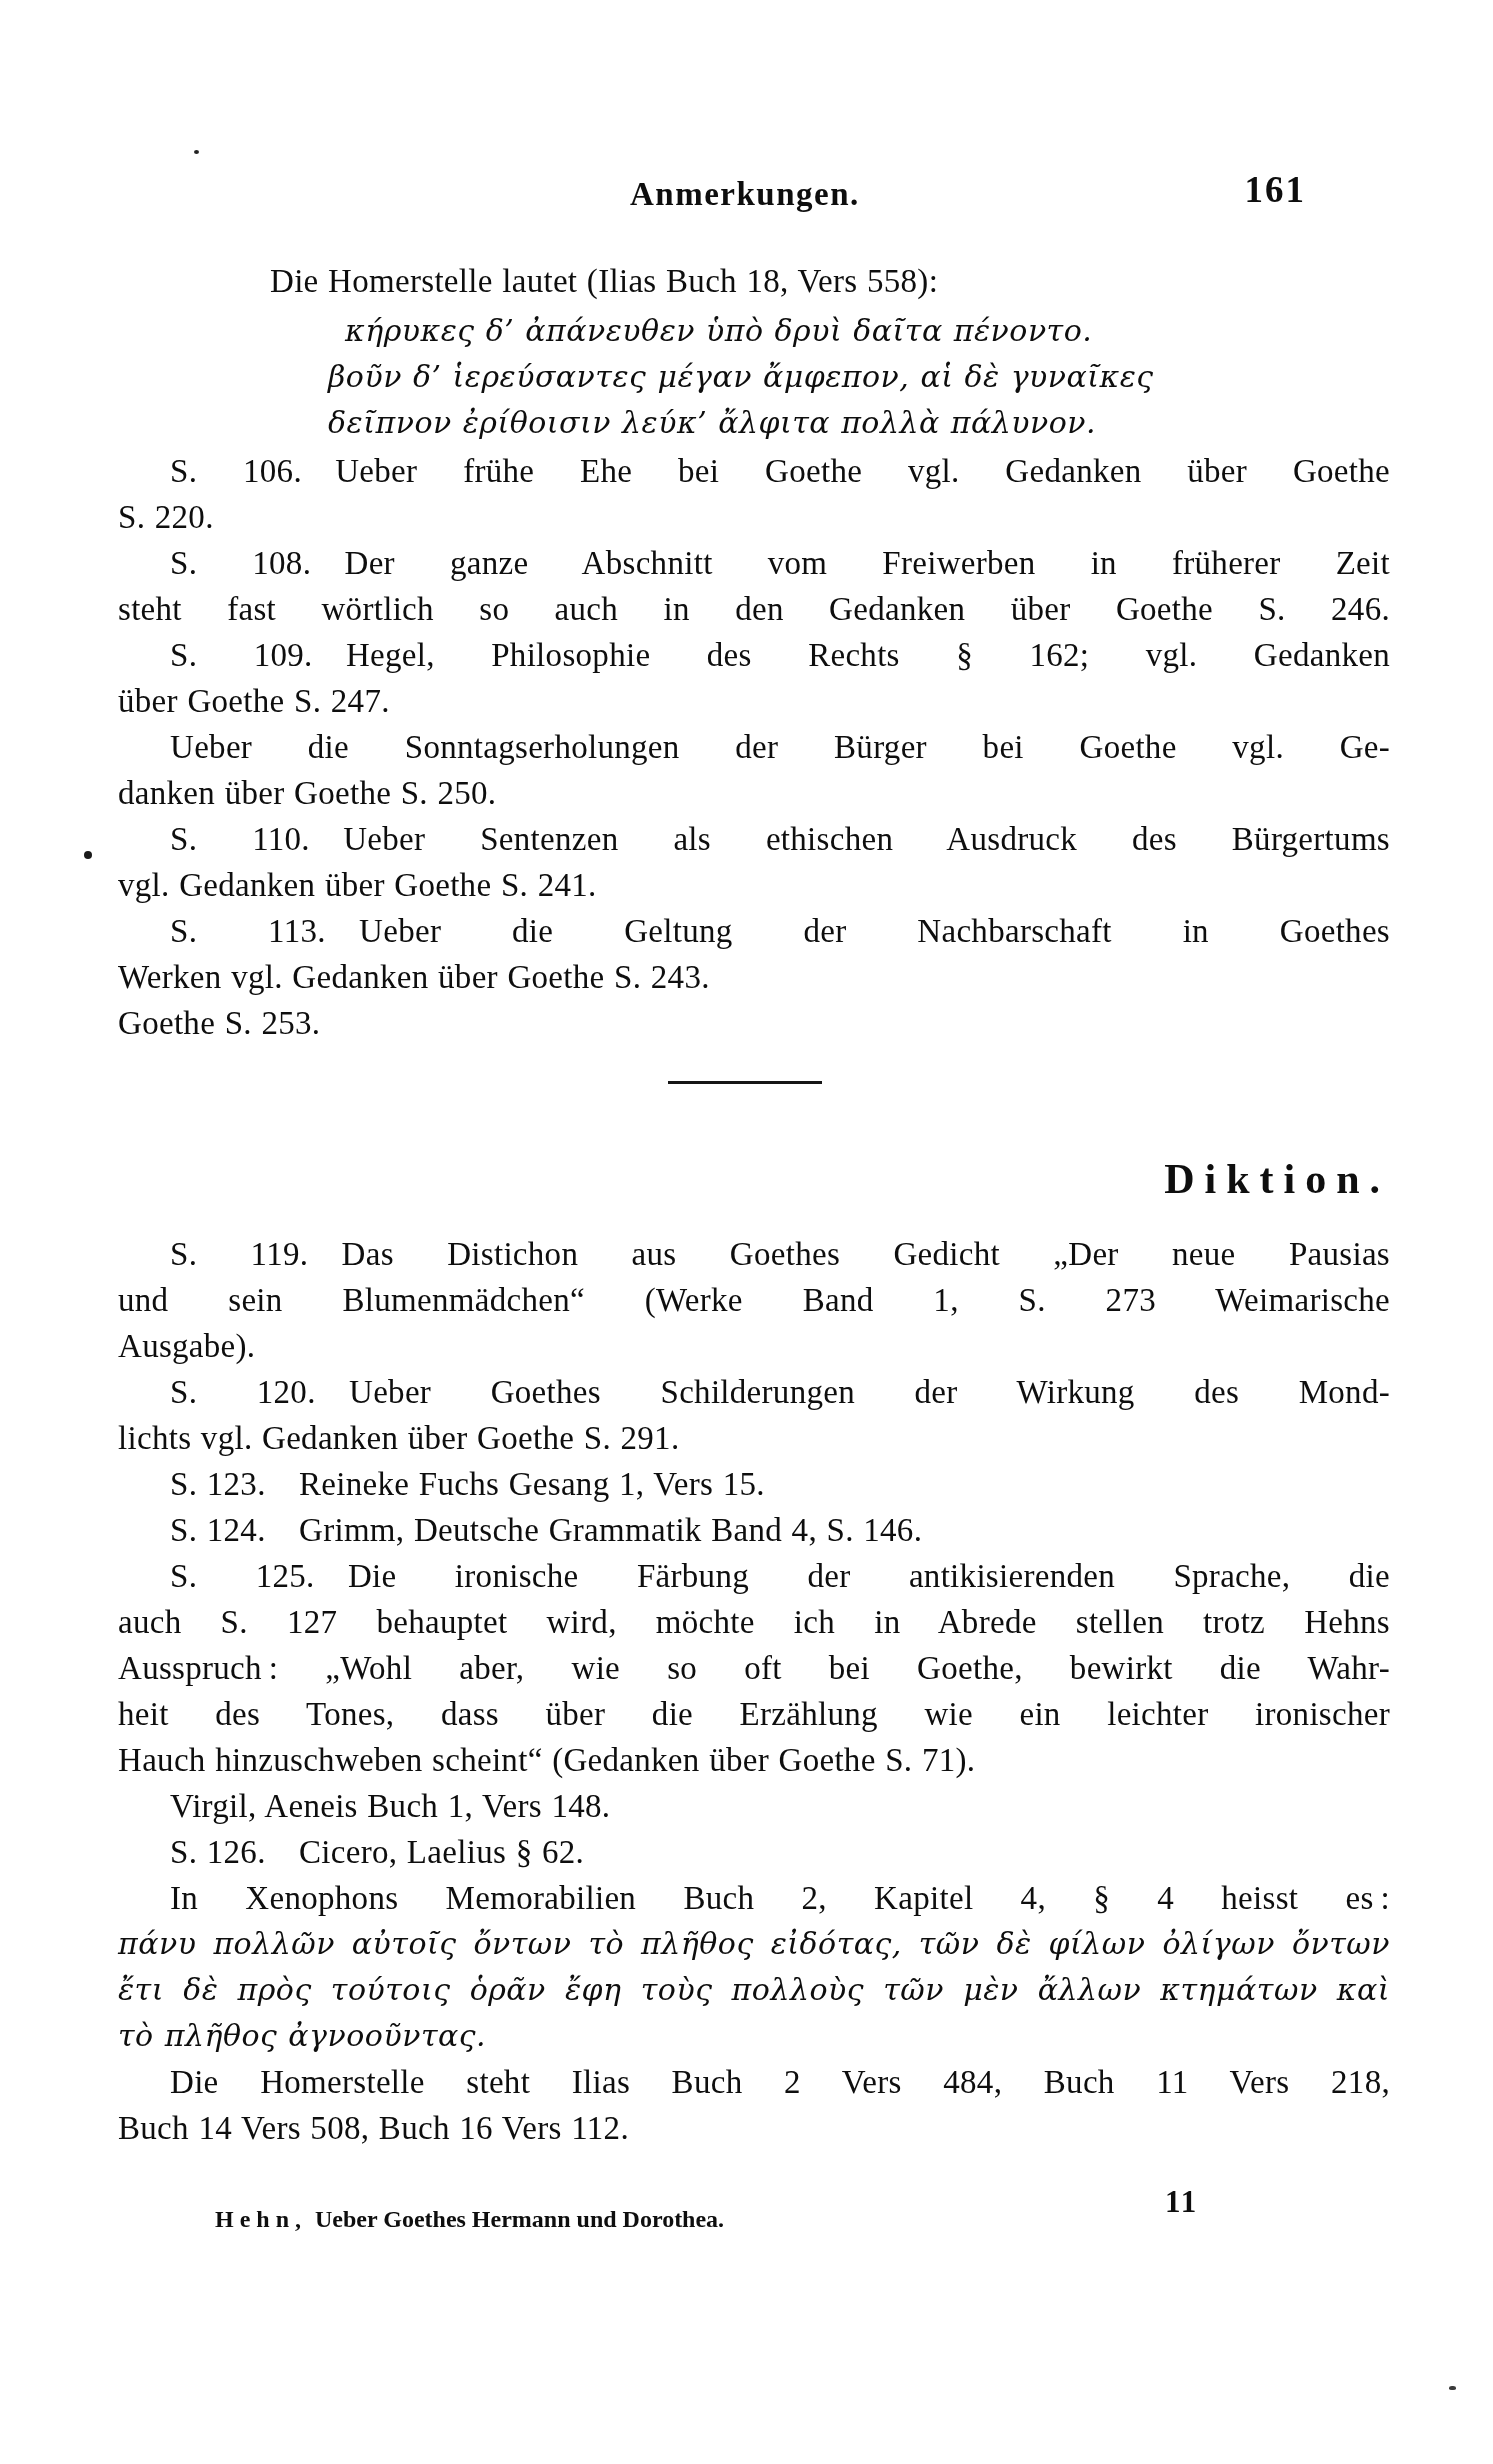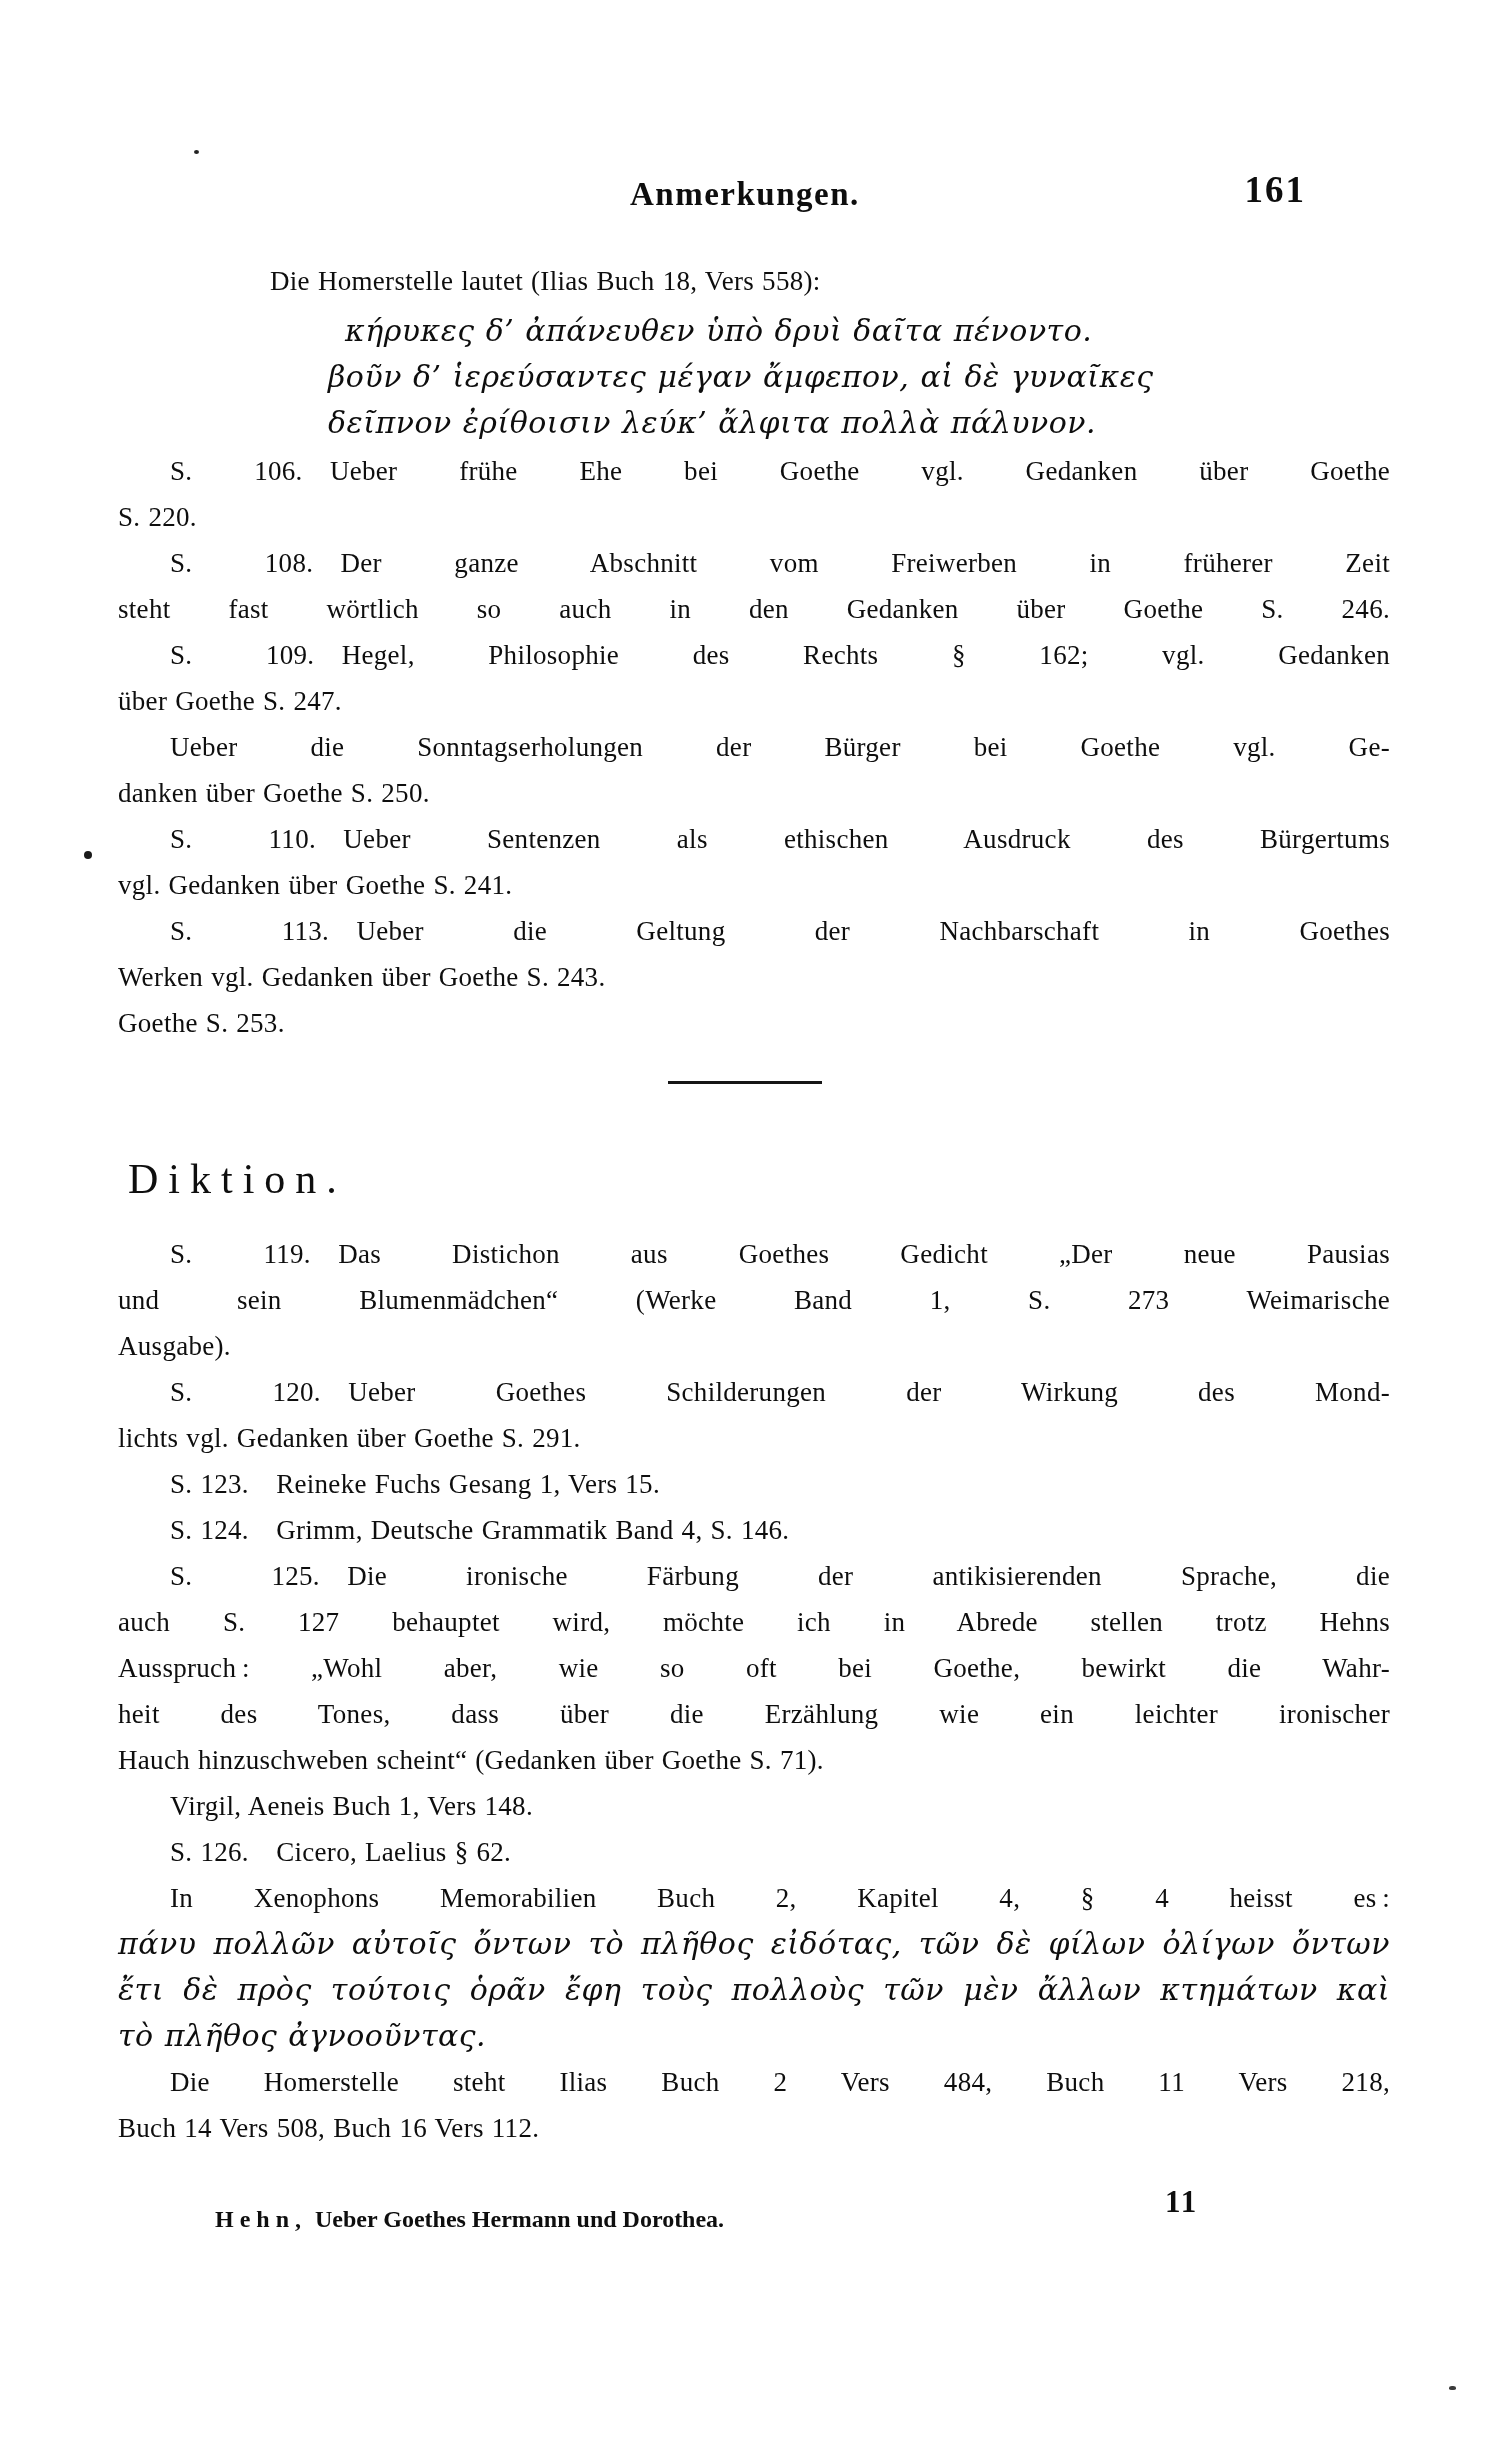--- a/index.html
+++ b/index.html
@@ -20,21 +20,21 @@
     font-size:33px;line-height:36px;letter-spacing:1.5px;font-weight:600;
   }
   .page-number{
     position:absolute;right:84px;top:-6px;
     font-size:37px;line-height:40px;font-weight:600;letter-spacing:2px;
   }
   
   .text-column{position:absolute;left:118px;top:258px;width:1272px;}
   .para{margin:0;}
   .line{
-    font-size:27px;line-height:46px;
+    font-size:33px;line-height:46px;
     letter-spacing:0.3px;
     word-spacing:1px;
   }
   .ind{text-indent:52px;}
   .intro{text-indent:152px;}
   .fill{text-align:justify;text-align-last:justify;}
   .line.greek{
     font-family:"DejaVu Serif",serif;
     font-style:italic;
     font-size:30px;
@@ -42,22 +42,22 @@
   }
   .greek-quote{margin:4px 0 2px 210px;}
   .greek-quote .first{text-indent:17px;}
   .rule{
     width:154px;height:3px;background:#161616;
     margin:35px 0 0 550px;
   }
   .heading{
     margin:67px 0 24px 0;
     font-size:42px;line-height:56px;
-    font-weight:400;letter-spacing:10px;text-indent:10px;
-    text-align:left;
+    font-weight:700;letter-spacing:10px;text-indent:10px;
+    text-align:right;
   }
   
   .footer{position:absolute;top:2192px;left:118px;width:1272px;height:40px;}
   .sig{position:absolute;left:97px;top:12px;font-size:24px;line-height:30px;font-weight:600;}
   .sig .author{letter-spacing:6px;margin-right:8px;}
   .sheet-number{position:absolute;left:1047px;top:-8px;font-size:31px;font-weight:600;letter-spacing:2px;}
   
   .speck{position:absolute;background:#222;border-radius:50%;}
   .speck-a{left:194px;top:150px;width:5px;height:4px;}
   .speck-b{left:84px;top:851px;width:8px;height:8px;background:#1a1a1a;}

